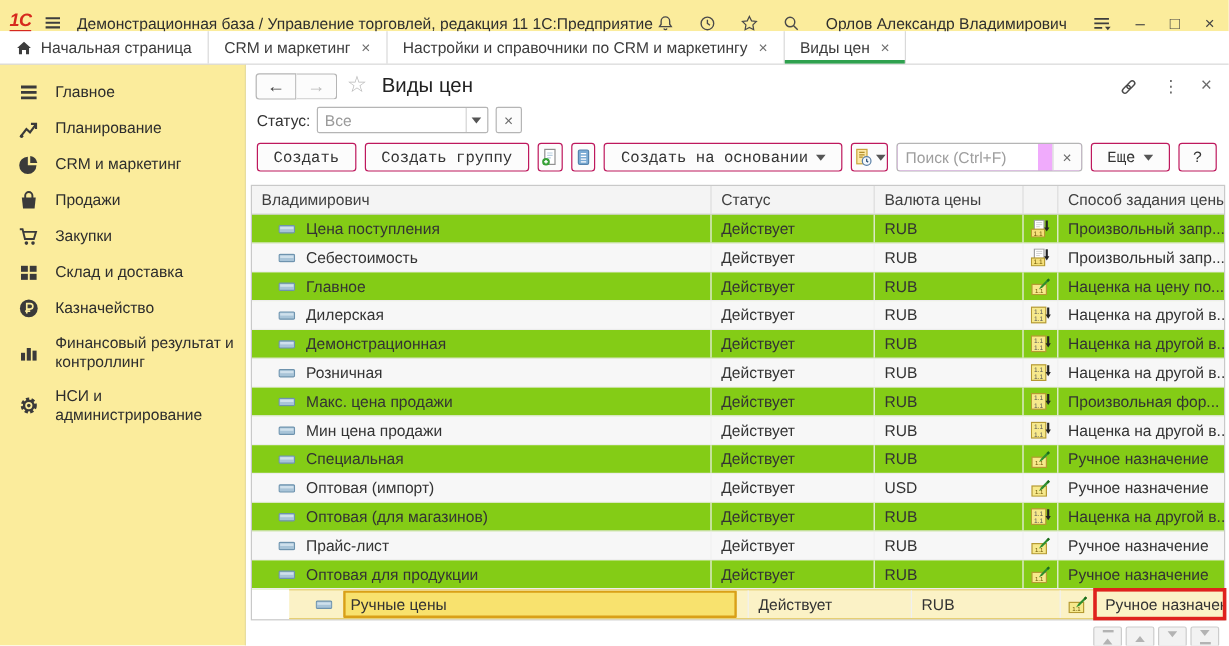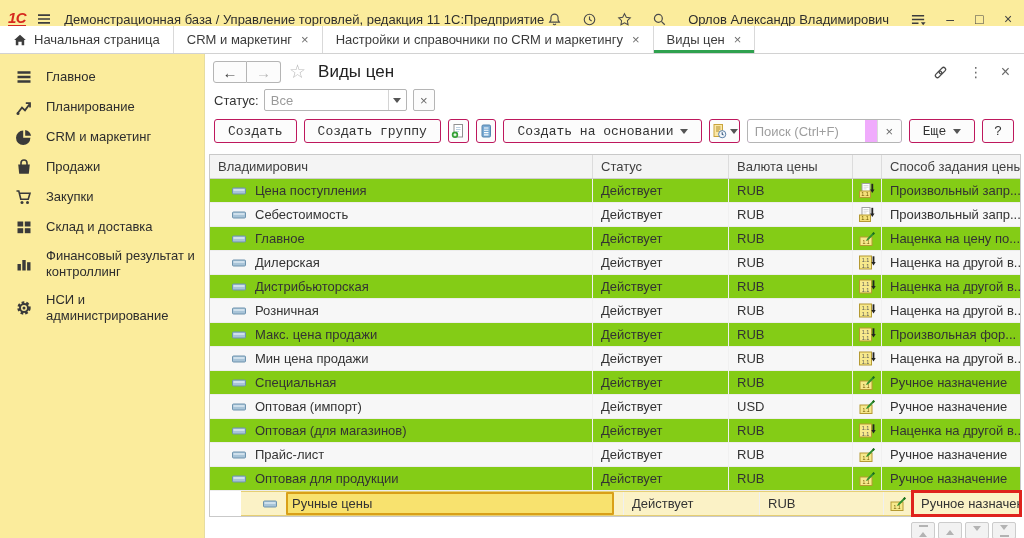--- a/index.html
+++ b/index.html
@@ -214,20 +214,29 @@
               <rect x="2.5" y="3.5" width="5.7" height="5"></rect>
               <rect x="9.8" y="3.5" width="5.7" height="5"></rect>
               <rect x="2.5" y="10.2" width="5.7" height="5"></rect>
               <rect x="9.8" y="10.2" width="5.7" height="5"></rect>
             </svg>
           </span>
           <span class="side-label">Склад и доставка</span>
         </div>
         <div class="side-item">
           <span class="icon-wrap">
+            <svg viewBox="0 0 18 18" width="18" height="18">
+              <circle cx="9" cy="9" r="7.4" fill="#3a3a3a"></circle>
+              <path d="M7.3 13.2V5h2.8a2.3 2.3 0 0 1 0 4.6H7.3M6 11.2h4.2" stroke="#fbec9c" stroke-width="1.4" fill="none"></path>
+            </svg>
+          </span>
+          <span class="side-label">Казначейство</span>
+        </div>
+        <div class="side-item">
+          <span class="icon-wrap">
             <svg viewBox="0 0 18 18" width="18" height="18" fill="#3a3a3a">
               <rect x="2.5" y="9" width="3.4" height="6.5"></rect>
               <rect x="7.3" y="5" width="3.4" height="10.5"></rect>
               <rect x="12.1" y="7.2" width="3.4" height="8.3"></rect>
             </svg>
           </span>
           <span class="side-label">Финансовый результат и контроллинг</span>
         </div>
         <div class="side-item">
           <span class="icon-wrap">
@@ -433,21 +442,21 @@
               <div class="cell">Наценка на другой в...</div>
             </div>
             <div class="grid-row">
               <div class="cell c-name">
                 <span class="icon-wrap">
                   <svg viewBox="0 0 14 8" width="14" height="8">
                     <rect x="0.5" y="1" width="13" height="6" rx="1" fill="#a8c4d8" stroke="#6e93ae"></rect>
                     <rect x="1.5" y="2" width="11" height="2" fill="#cfe0ec"></rect>
                   </svg>
                 </span>
-                <span class="name-box">Дистрибьюторская</span>
+                <span class="name-box">Демонстрационная</span>
               </div>
               <div class="cell">Действует</div>
               <div class="cell">RUB</div>
               <div class="cell c-icon">
                 <span class="icon-wrap">
                   <svg viewBox="0 0 17 15" width="17" height="15">
                     <rect x="0.5" y="1" width="12" height="13" fill="#f7e98c" stroke="#b59a33"></rect>
                     <text x="6.5" y="6.6" font-size="5.5" text-anchor="middle" fill="#555" font-family="sans-serif">1.1</text>
                     <text x="6.5" y="12.8" font-size="5.5" text-anchor="middle" fill="#555" font-family="sans-serif">1.1</text>
                     <path d="M14.5 1.3v6.2" stroke="#222" stroke-width="1.8"></path>

